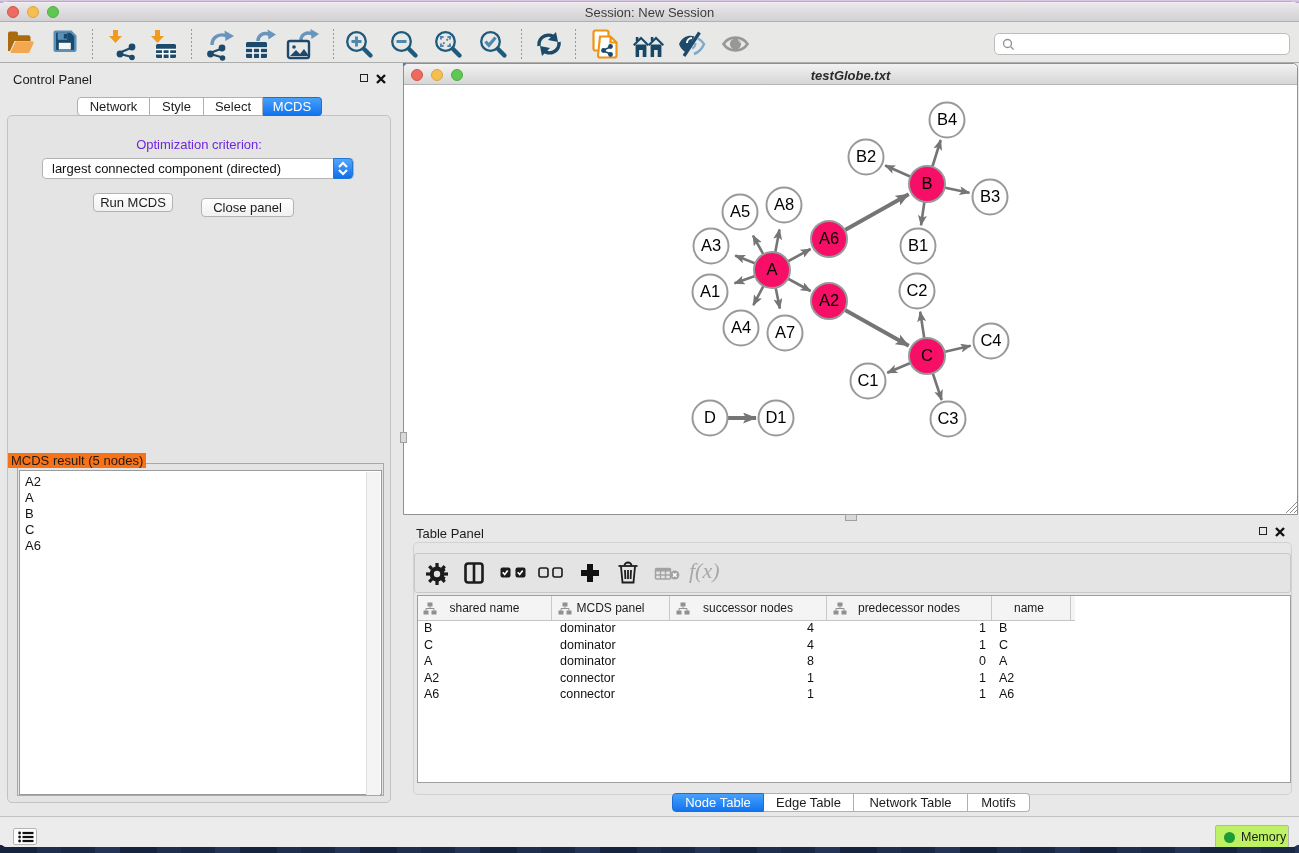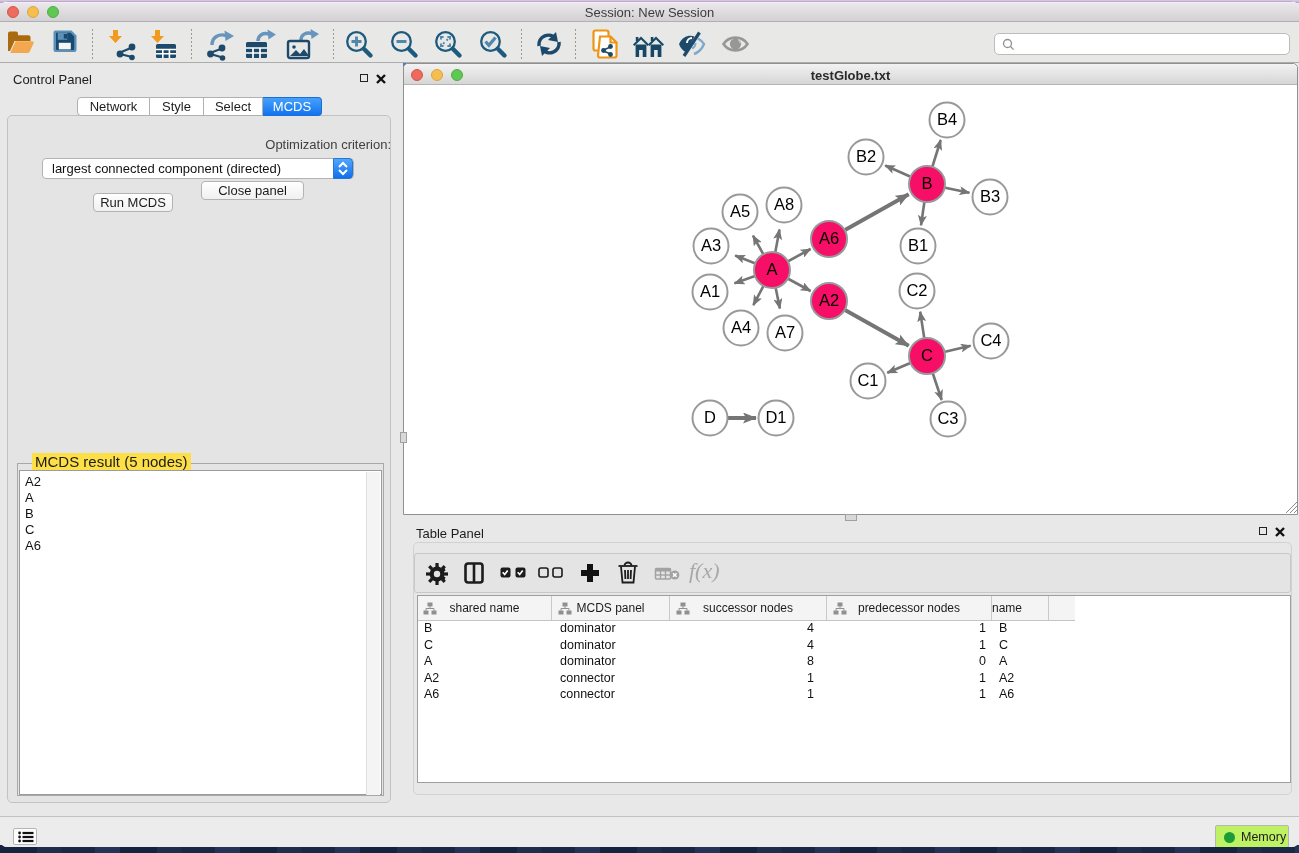--- a/index.html
+++ b/index.html
@@ -21,32 +21,32 @@
 
 #cptitle{position:absolute;left:13px;top:71px;font-size:13px;color:#1c1c1c}
 #cpbody{position:absolute;left:7px;top:114px;width:384px;height:688px;background:#e4e4e4;border:1px solid #c2c2c2;border-radius:5px}
 .tabs{position:absolute;display:flex;font-size:13px}
 .tabs .tab{background:#fff;border:1px solid #b0b0b0;border-left:none;color:#1c1c1c;text-align:center;line-height:18px;height:19px}
 .tabs .tab.first{border-left:1px solid #b0b0b0;border-radius:4px 0 0 4px}
 .tabs .tab.last{border-radius:0 4px 4px 0}
 .tabs .tab.sel{background:linear-gradient(#47a1fb,#1273ef);border-color:#1a6fd4;color:#fff}
 #ltabs{left:77px;top:96px}
 
-#optlabel{position:absolute;left:7px;top:136px;width:384px;text-align:right;font-size:13px;color:#404040}
+#optlabel{position:absolute;left:7px;top:136px;width:384px;text-align:center;font-size:13px;color:#6d28d9}
 #combo{position:absolute;left:42px;top:157px;width:312px;height:21px;background:#fff;border:1px solid #b3b3b3;border-radius:4px;font-size:13px;line-height:19px;color:#111;padding-left:9px}
 #combo .spin{position:absolute;right:0;top:-1px;width:20px;height:21px;border-radius:0 4px 4px 0;background:linear-gradient(#52a7fc,#116fec);border:1px solid #2377d6}
 .btn{position:absolute;height:19px;background:linear-gradient(#ffffff,#f0f0f0);border:1px solid #b3b3b3;border-radius:4px;font-size:13px;text-align:center;line-height:17px;color:#1c1c1c}
 
 #grp{position:absolute;left:17px;top:462px;width:367px;height:333px;border:1px solid #a8a8a8}
-#grplabel{position:absolute;left:32px;top:452px;font-size:15px;color:#1c1c1c;background:#fde047;padding:0 3px}
+#grplabel{position:absolute;left:8px;top:452px;font-size:13px;color:#1c1c1c;background:#f97316;padding:0 3px}
 #mlist{position:absolute;left:19px;top:469px;width:363px;height:325px;background:#fff;border:1px solid #9c9c9c;font-size:13px;color:#111}
 #mlist .sb{position:absolute;right:1px;top:1px;width:14px;height:323px;background:#f4f4f4;border-left:1px solid #e0e0e0}
 #mlist .it{position:absolute;left:5px}
 
-#netwin{position:absolute;left:403px;top:62px;width:895px;height:452px;background:#fff;border:1px solid #909090;border-radius:5px 5px 0 0;}
+#netwin{position:absolute;left:403px;top:62px;width:895px;height:452px;background:#fff;border:1px solid #909090;border-radius:5px 5px 0 0;font-style:italic;}
 #nettb{position:absolute;left:0;top:0;width:893px;height:21px;background:linear-gradient(#f2f2f2,#d6d6d6);border-bottom:1px solid #b4b4b4;border-radius:5px 5px 0 0}
 #nettb .t1{left:7px;background:#ee6a5e;border:1px solid #d35549}
 #nettb .t2{left:27px;background:#f6be4f;border:1px solid #d9a63f}
 #nettb .t3{left:47px;background:#5ec854;border:1px solid #4caf41}
 #nettitle{position:absolute;width:100%;top:4px;text-align:center;font-weight:bold;font-size:13px;color:#2a2a2a}
 
 #tptitle{position:absolute;left:416px;top:525px;font-size:13px;color:#1c1c1c}
 #tpbody{position:absolute;left:413px;top:541px;width:879px;height:253px;background:#e7e7e7;border:1px solid #d2d2d2;border-radius:5px}
 #tptool{position:absolute;left:414px;top:552px;width:877px;height:40px;background:#e4e4e4;border:1px solid #c8c8c8;border-radius:3px}
 #ttable{position:absolute;left:417px;top:594px;width:874px;height:188px;background:#fff;border:1px solid #9e9e9e}
@@ -239,21 +239,21 @@
   <div id="optlabel">Optimization criterion:</div>
   <div id="combo">largest connected component (directed)
     <div class="spin">
         <svg width="18" height="19" viewBox="0 0 18 19" style="left:0;top:0">
           <path d="M5,8 9,4 13,8" fill="none" stroke="#fff" stroke-width="2"></path>
           <path d="M5,11 9,15 13,11" fill="none" stroke="#fff" stroke-width="2"></path>
         </svg>
       </div>
   </div>
   <div class="btn" style="left:93px;top:192px;width:80px">Run MCDS</div>
-  <div class="btn" style="left:201px;top:180px;width:103px">Close panel</div>
+  <div class="btn" style="left:201px;top:197px;width:93px">Close panel</div>
   <div id="grp"></div>
     <div id="grplabel">MCDS result (5 nodes)</div>
   <div id="mlist">
       <div class="sb"></div>
     <div class="it" style="top:3px">A2</div>
     <div class="it" style="top:19px">A</div>
     <div class="it" style="top:35px">B</div>
     <div class="it" style="top:51px">C</div>
     <div class="it" style="top:67px">A6</div>
   </div>
@@ -437,21 +437,21 @@
             <use href="#ocg"></use>
           </svg>
           <span>successor nodes</span>
         </div>
       <div class="hcell" style="left:409px;width:165px">
           <svg class="oc" width="14" height="13" style="left:6px;top:6px" viewBox="0 0 14 13">
             <use href="#ocg"></use>
           </svg>
           <span>predecessor nodes</span>
         </div>
-      <div class="hcell" style="left:548px;width:83px">
+      <div class="hcell" style="left:570px;width:83px">
           <span>name</span>
         </div>
     </div>
     <div class="trow" style="top:25px">
         <div style="left:6px">B</div>
         <div style="left:142px">dominator</div>
         <div style="left:380px;width:16px;text-align:right">4</div>
         <div style="left:552px;width:16px;text-align:right">1</div>
         <div style="left:581px">B</div>
       </div>
@@ -476,20 +476,26 @@
         <div style="left:552px;width:16px;text-align:right">1</div>
         <div style="left:581px">A2</div>
       </div>
     <div class="trow" style="top:91px">
         <div style="left:6px">A6</div>
         <div style="left:142px">connector</div>
         <div style="left:380px;width:16px;text-align:right">1</div>
         <div style="left:552px;width:16px;text-align:right">1</div>
         <div style="left:581px">A6</div>
       </div>
+  </div>
+  <div class="tabs" id="btabs">
+    <div class="tab first sel" style="width:92px">Node Table</div>
+    <div class="tab" style="width:90px">Edge Table</div>
+    <div class="tab" style="width:114px">Network Table</div>
+    <div class="tab last" style="width:62px">Motifs</div>
   </div>
   <div id="status">
     <div id="listbtn">
         <svg width="16" height="12" style="left:4px;top:2px" viewBox="0 0 16 12">
           <g fill="#111">
             <circle cx="1.6" cy="2" r="1.4"></circle>
             <circle cx="1.6" cy="6" r="1.4"></circle>
             <circle cx="1.6" cy="10" r="1.4"></circle>
             <rect x="4.5" y="0.9" width="11" height="2.2"></rect>
             <rect x="4.5" y="4.9" width="11" height="2.2"></rect>

